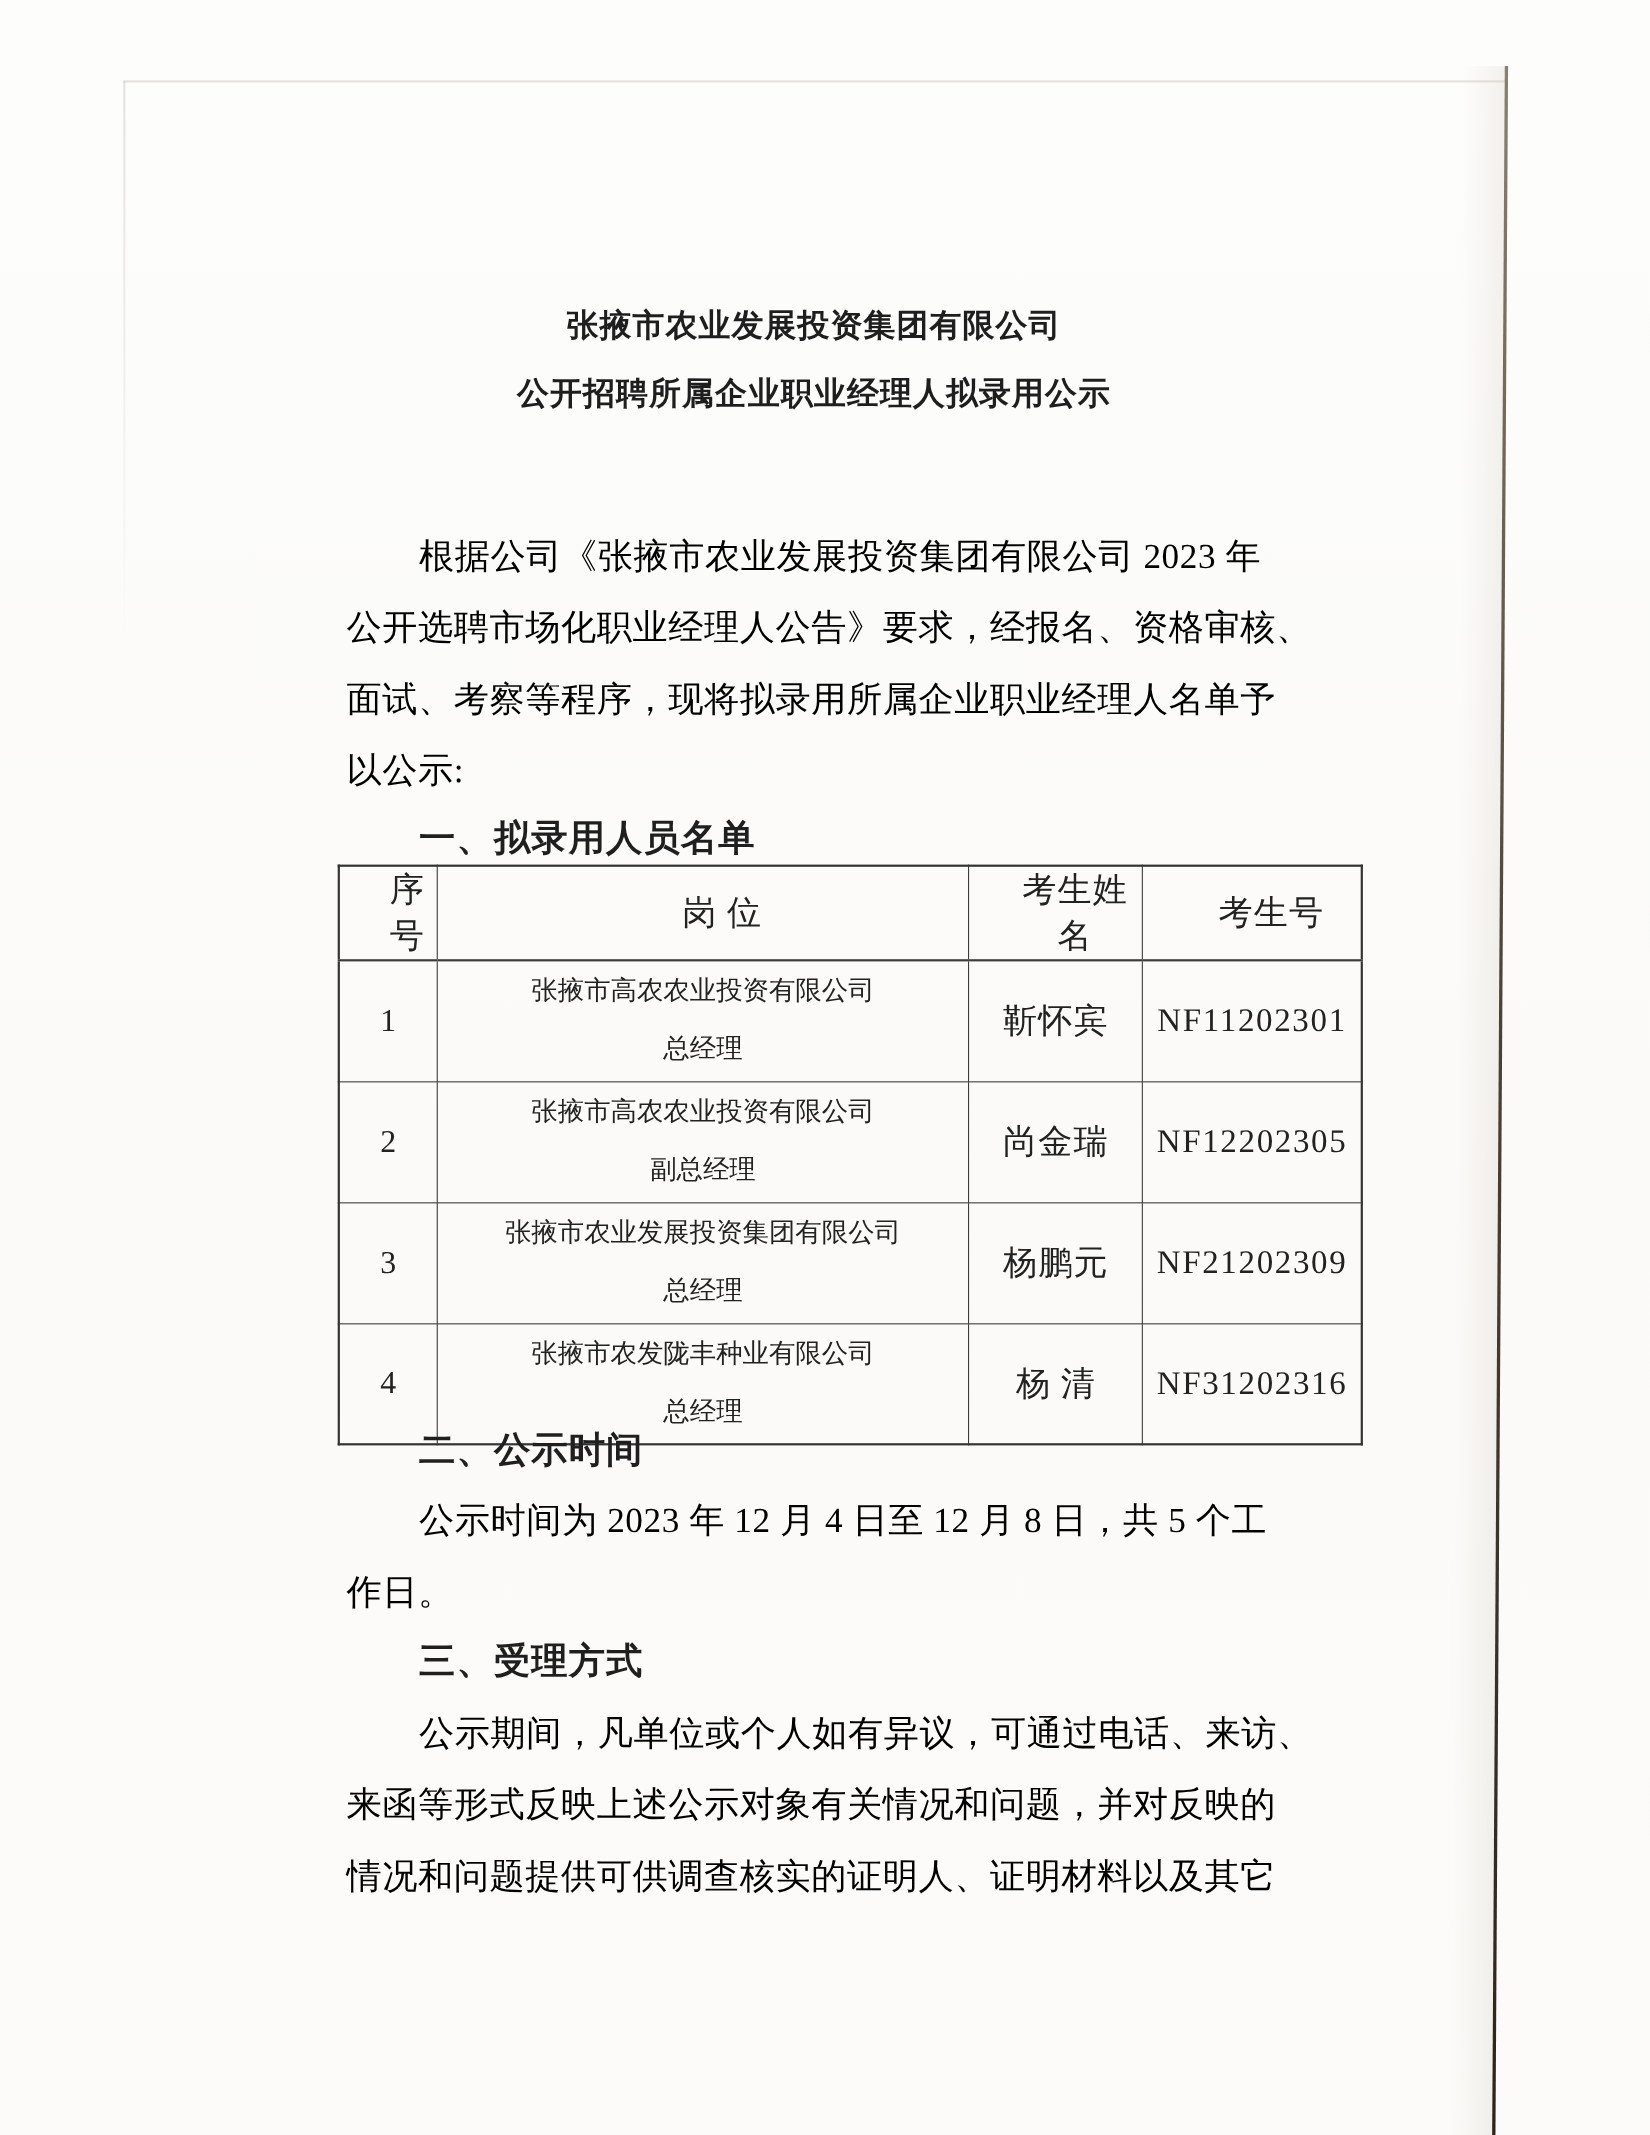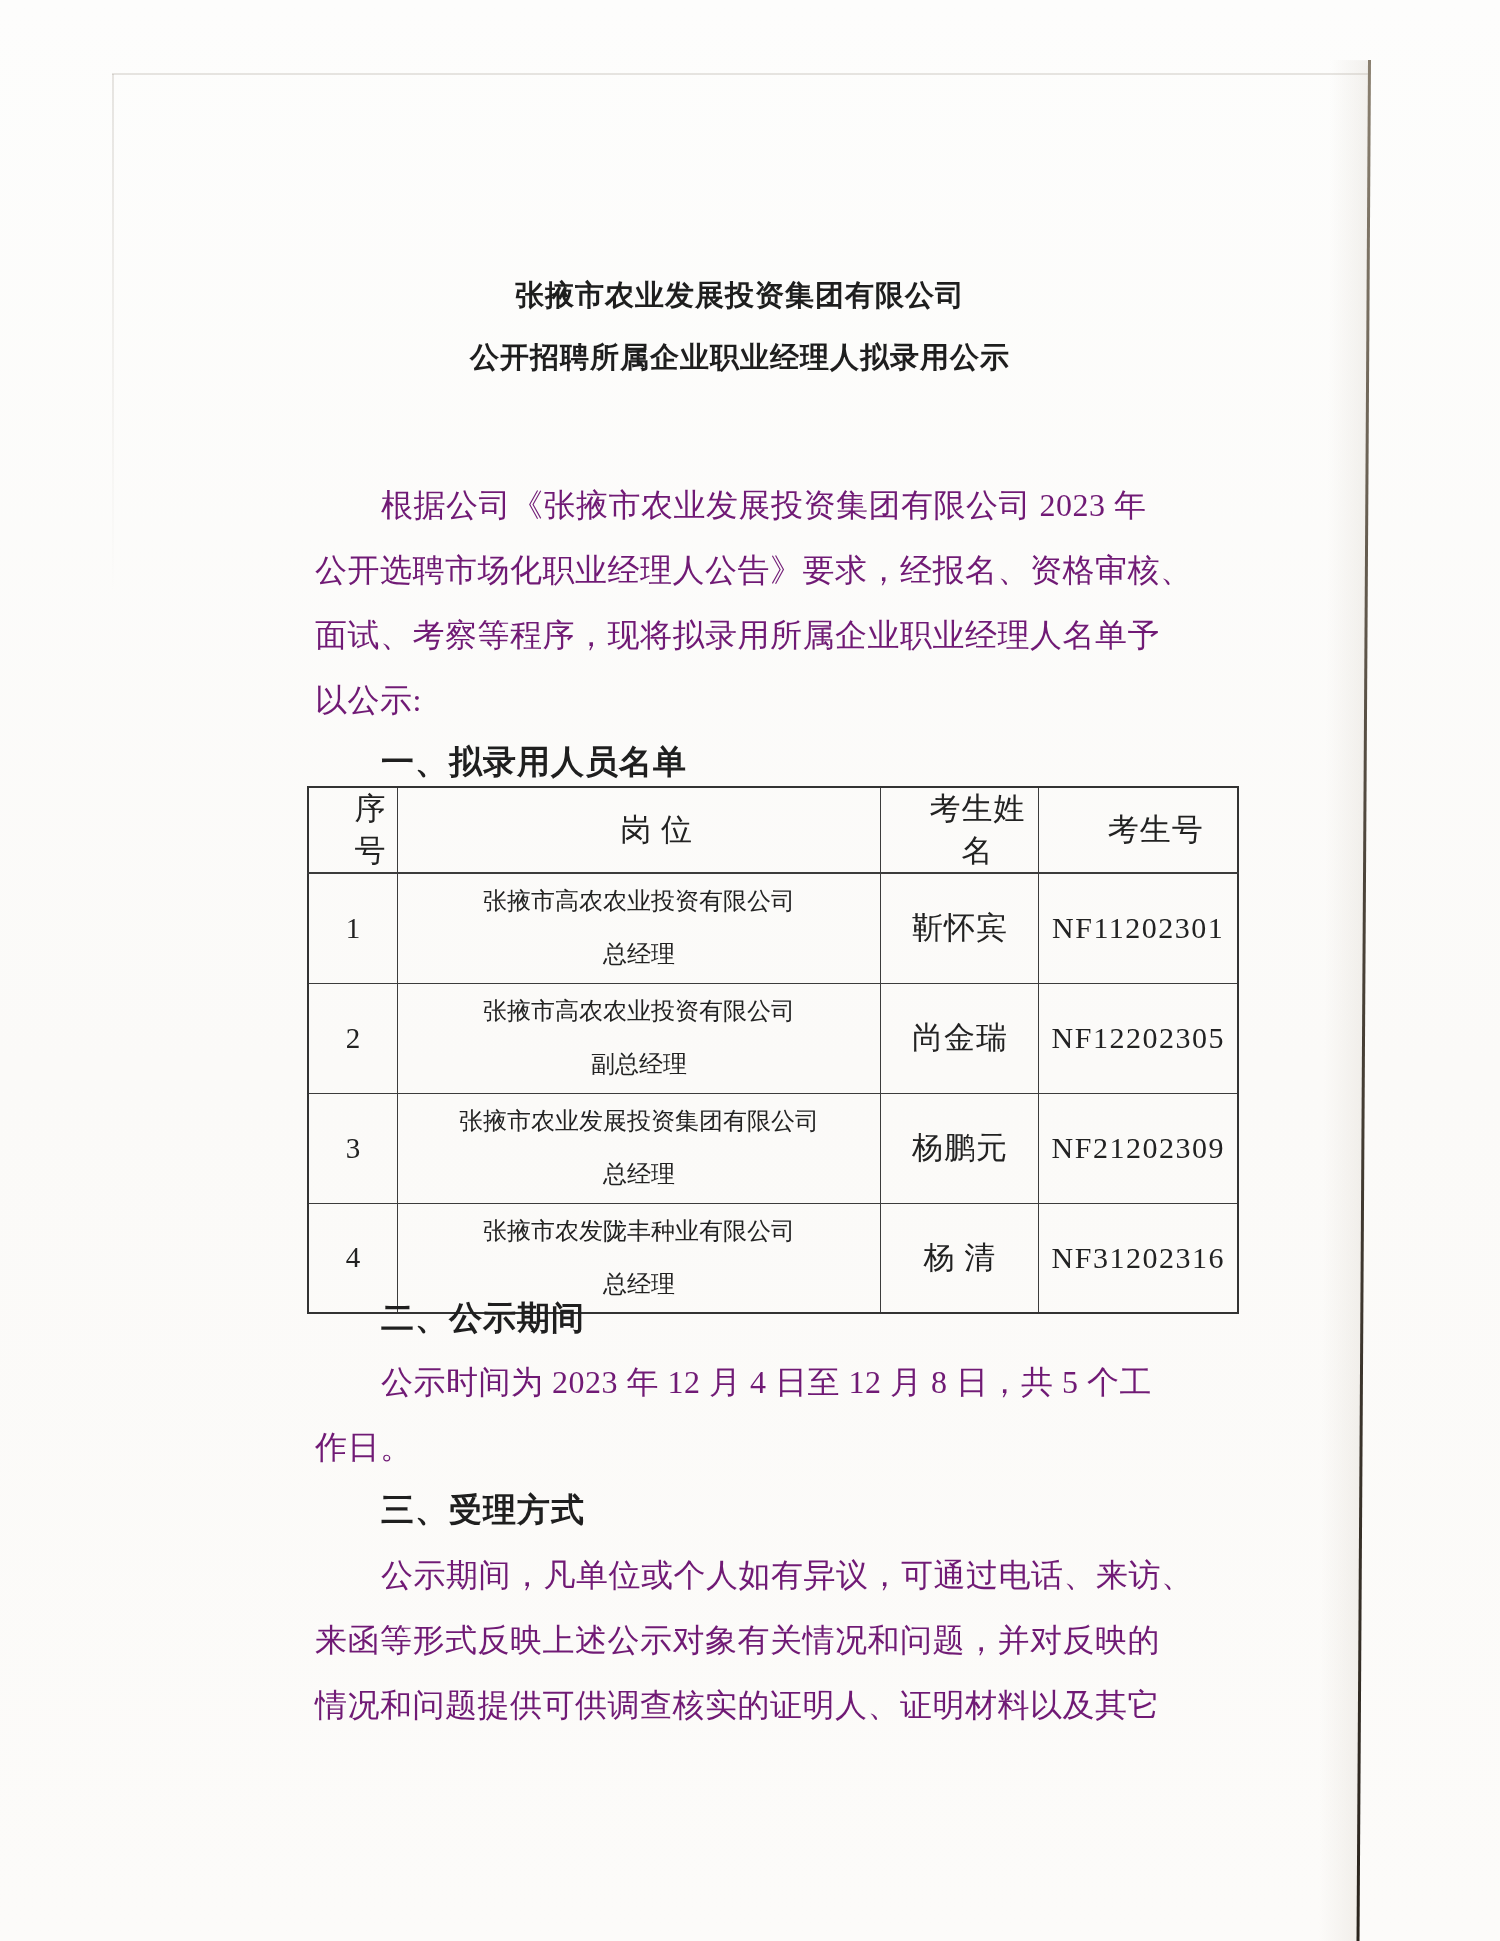--- a/index.html
+++ b/index.html
@@ -34,21 +34,21 @@
   }
   .title{
     position:absolute;left:290px;width:900px;text-align:center;
     font-size:29px;font-weight:700;letter-spacing:1px;white-space:nowrap;
     color:#1e1e1e;
   }
   .t1{top:276px;} .t2{top:338px;}
   .para{position:absolute;left:315px;width:880px;}
   .line{
     height:65px;display:flex;align-items:center;
-    font-size:32px;letter-spacing:0.5px;white-space:nowrap;color:#701a75;
+    font-size:32px;letter-spacing:0.5px;white-space:nowrap;color:#000000;
   }
   .indent{text-indent:66px;}
   .p1{top:473px;} .p2{top:1350px;} .p3{top:1543px;}
   .sec-heading{
     position:absolute;left:381px;height:40px;display:flex;align-items:center;
     font-family:Liberation Mono, monospace;
     font-size:33px;font-weight:700;letter-spacing:1px;white-space:nowrap;color:#1f1f1f;
   }
   .h1{top:742px;} .h2{top:1298px;} .h3{top:1490px;}
   table.roster{
@@ -135,21 +135,21 @@
     <td class="pos">
       <span class="pos-l1">张掖市农发陇丰种业有限公司</span>
       <span class="pos-l2">总经理</span>
     </td>
     <td class="name">杨  清</td>
     <td class="cand">NF31202316</td>
   </tr>
 </tbody>
   </table>
 
-<div class="sec-heading h2">二、公示期间</div>
+<div class="sec-heading h2">二、公示时间</div>
 
 <div class="para p2">
   <div class="line indent">公示时间为 2023 年 12 月 4 日至 12 月 8 日，共 5 个工</div>
   <div class="line">作日。</div>
 </div>
 
 <div class="sec-heading h3">三、受理方式</div>
 
 <div class="para p3">
   <div class="line indent">公示期间，凡单位或个人如有异议，可通过电话、来访、</div>

